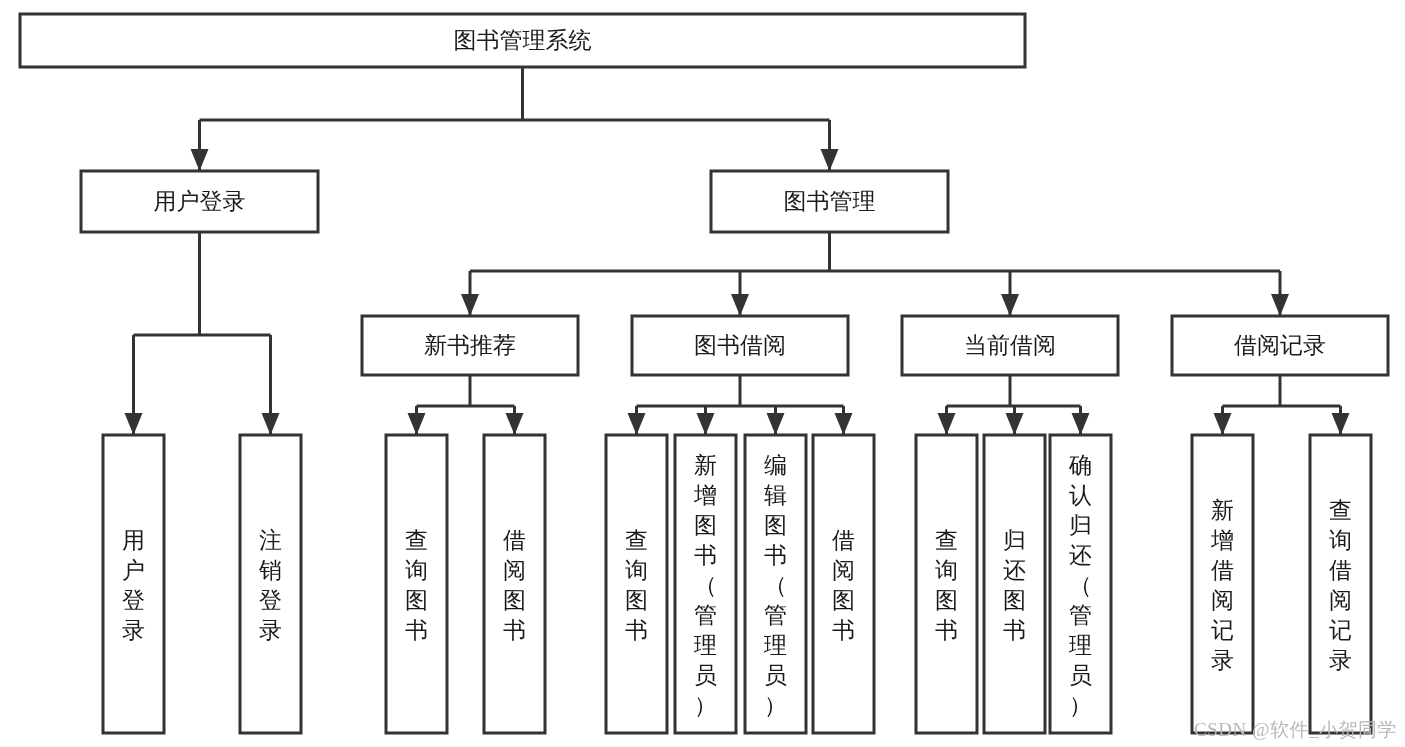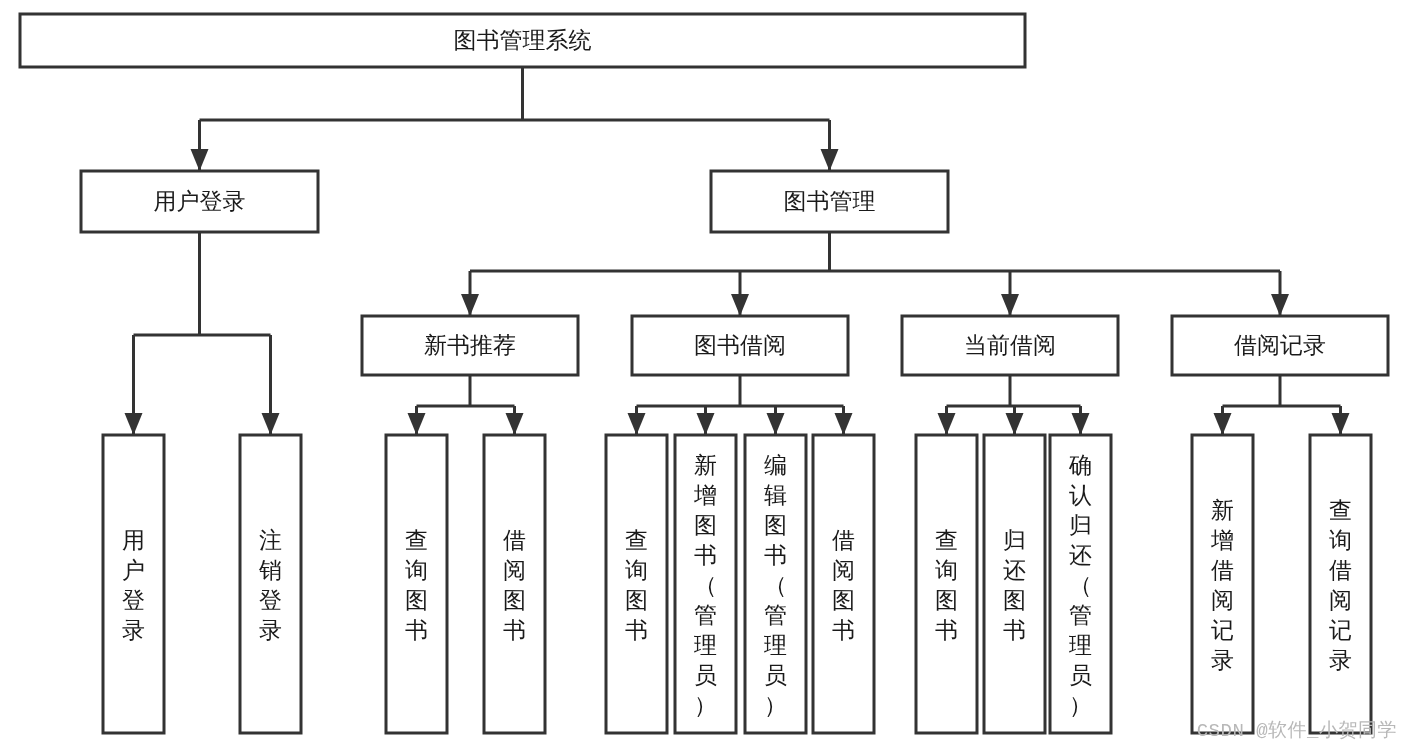--- a/index.html
+++ b/index.html
@@ -51,21 +51,21 @@
   .node-label-v {
     font-family: "Liberation Sans", "DejaVu Sans", sans-serif;
     font-size: 23px;
     fill: #1a1a1a;
     text-anchor: middle;
   }
   .watermark-text {
     position: absolute;
     right: 8px;
     bottom: 4px;
-    font-family: Liberation Mono, monospace;
+    font-family: Liberation Serif, serif;
     font-size: 19px;
     color: #b8b8b8;
     white-space: nowrap;
     letter-spacing: 0.5px;
   }
 </style>
 </head>
 <body>
 
 <div id="diagram-root">

